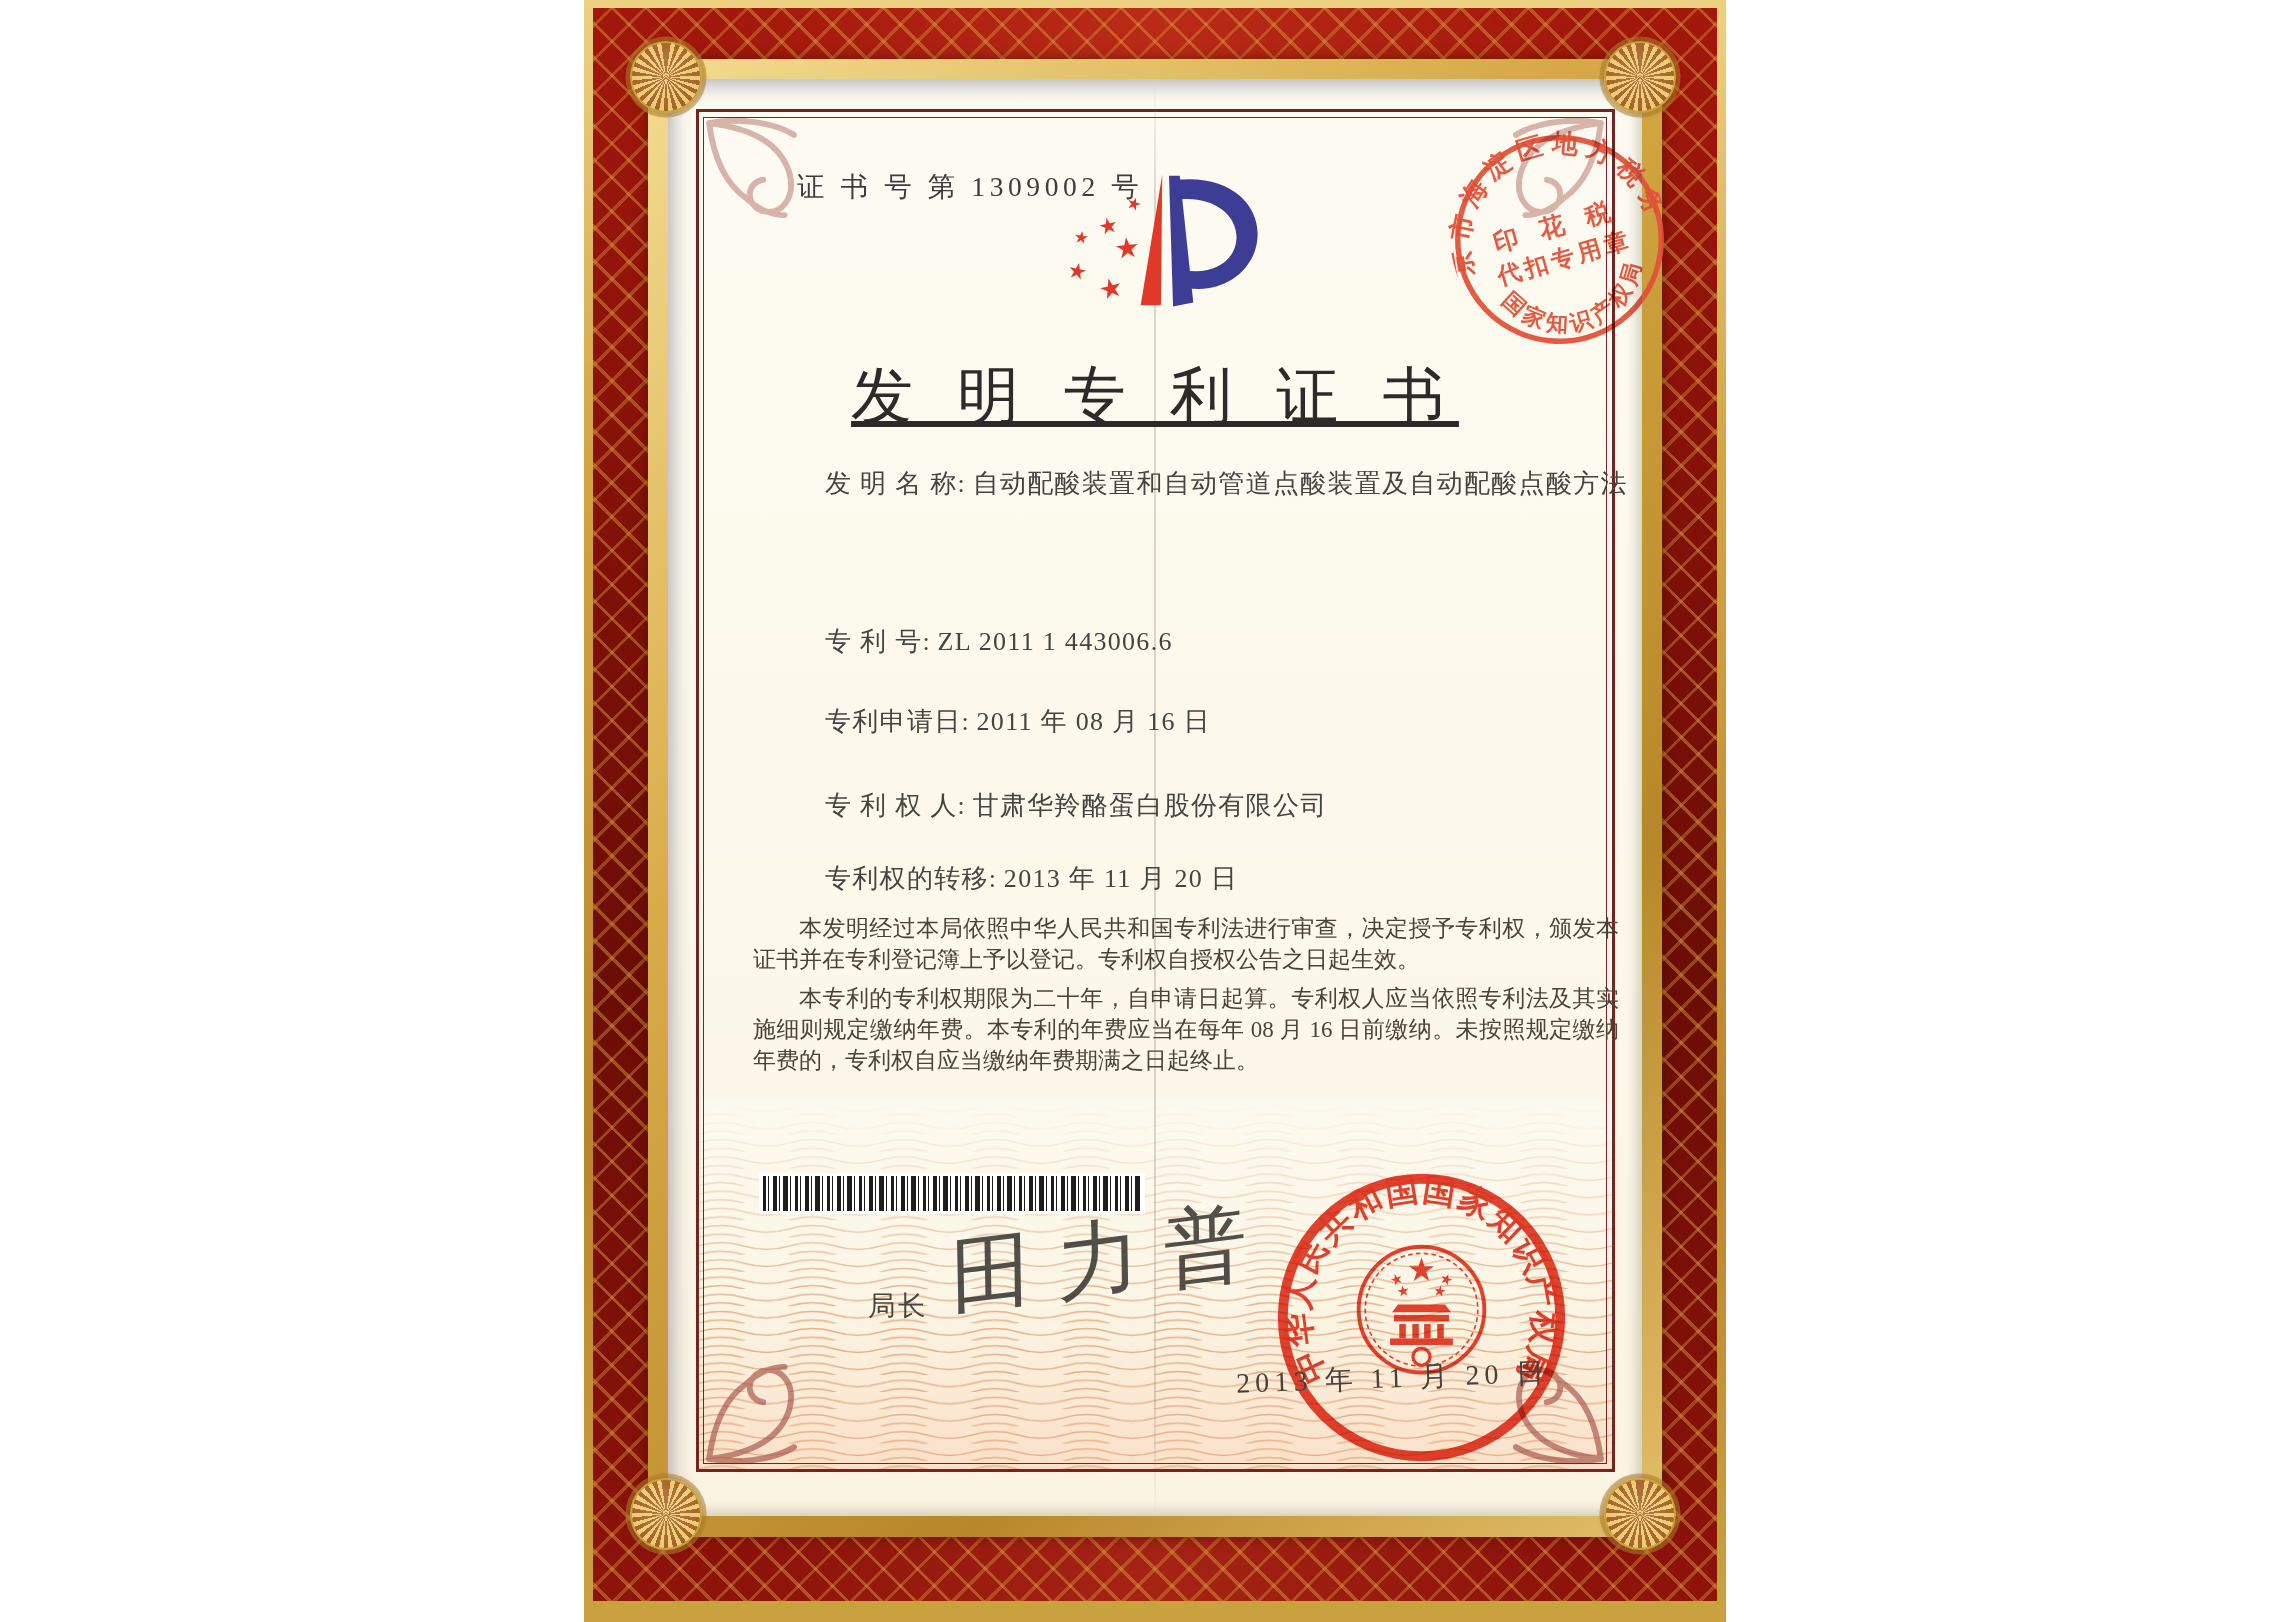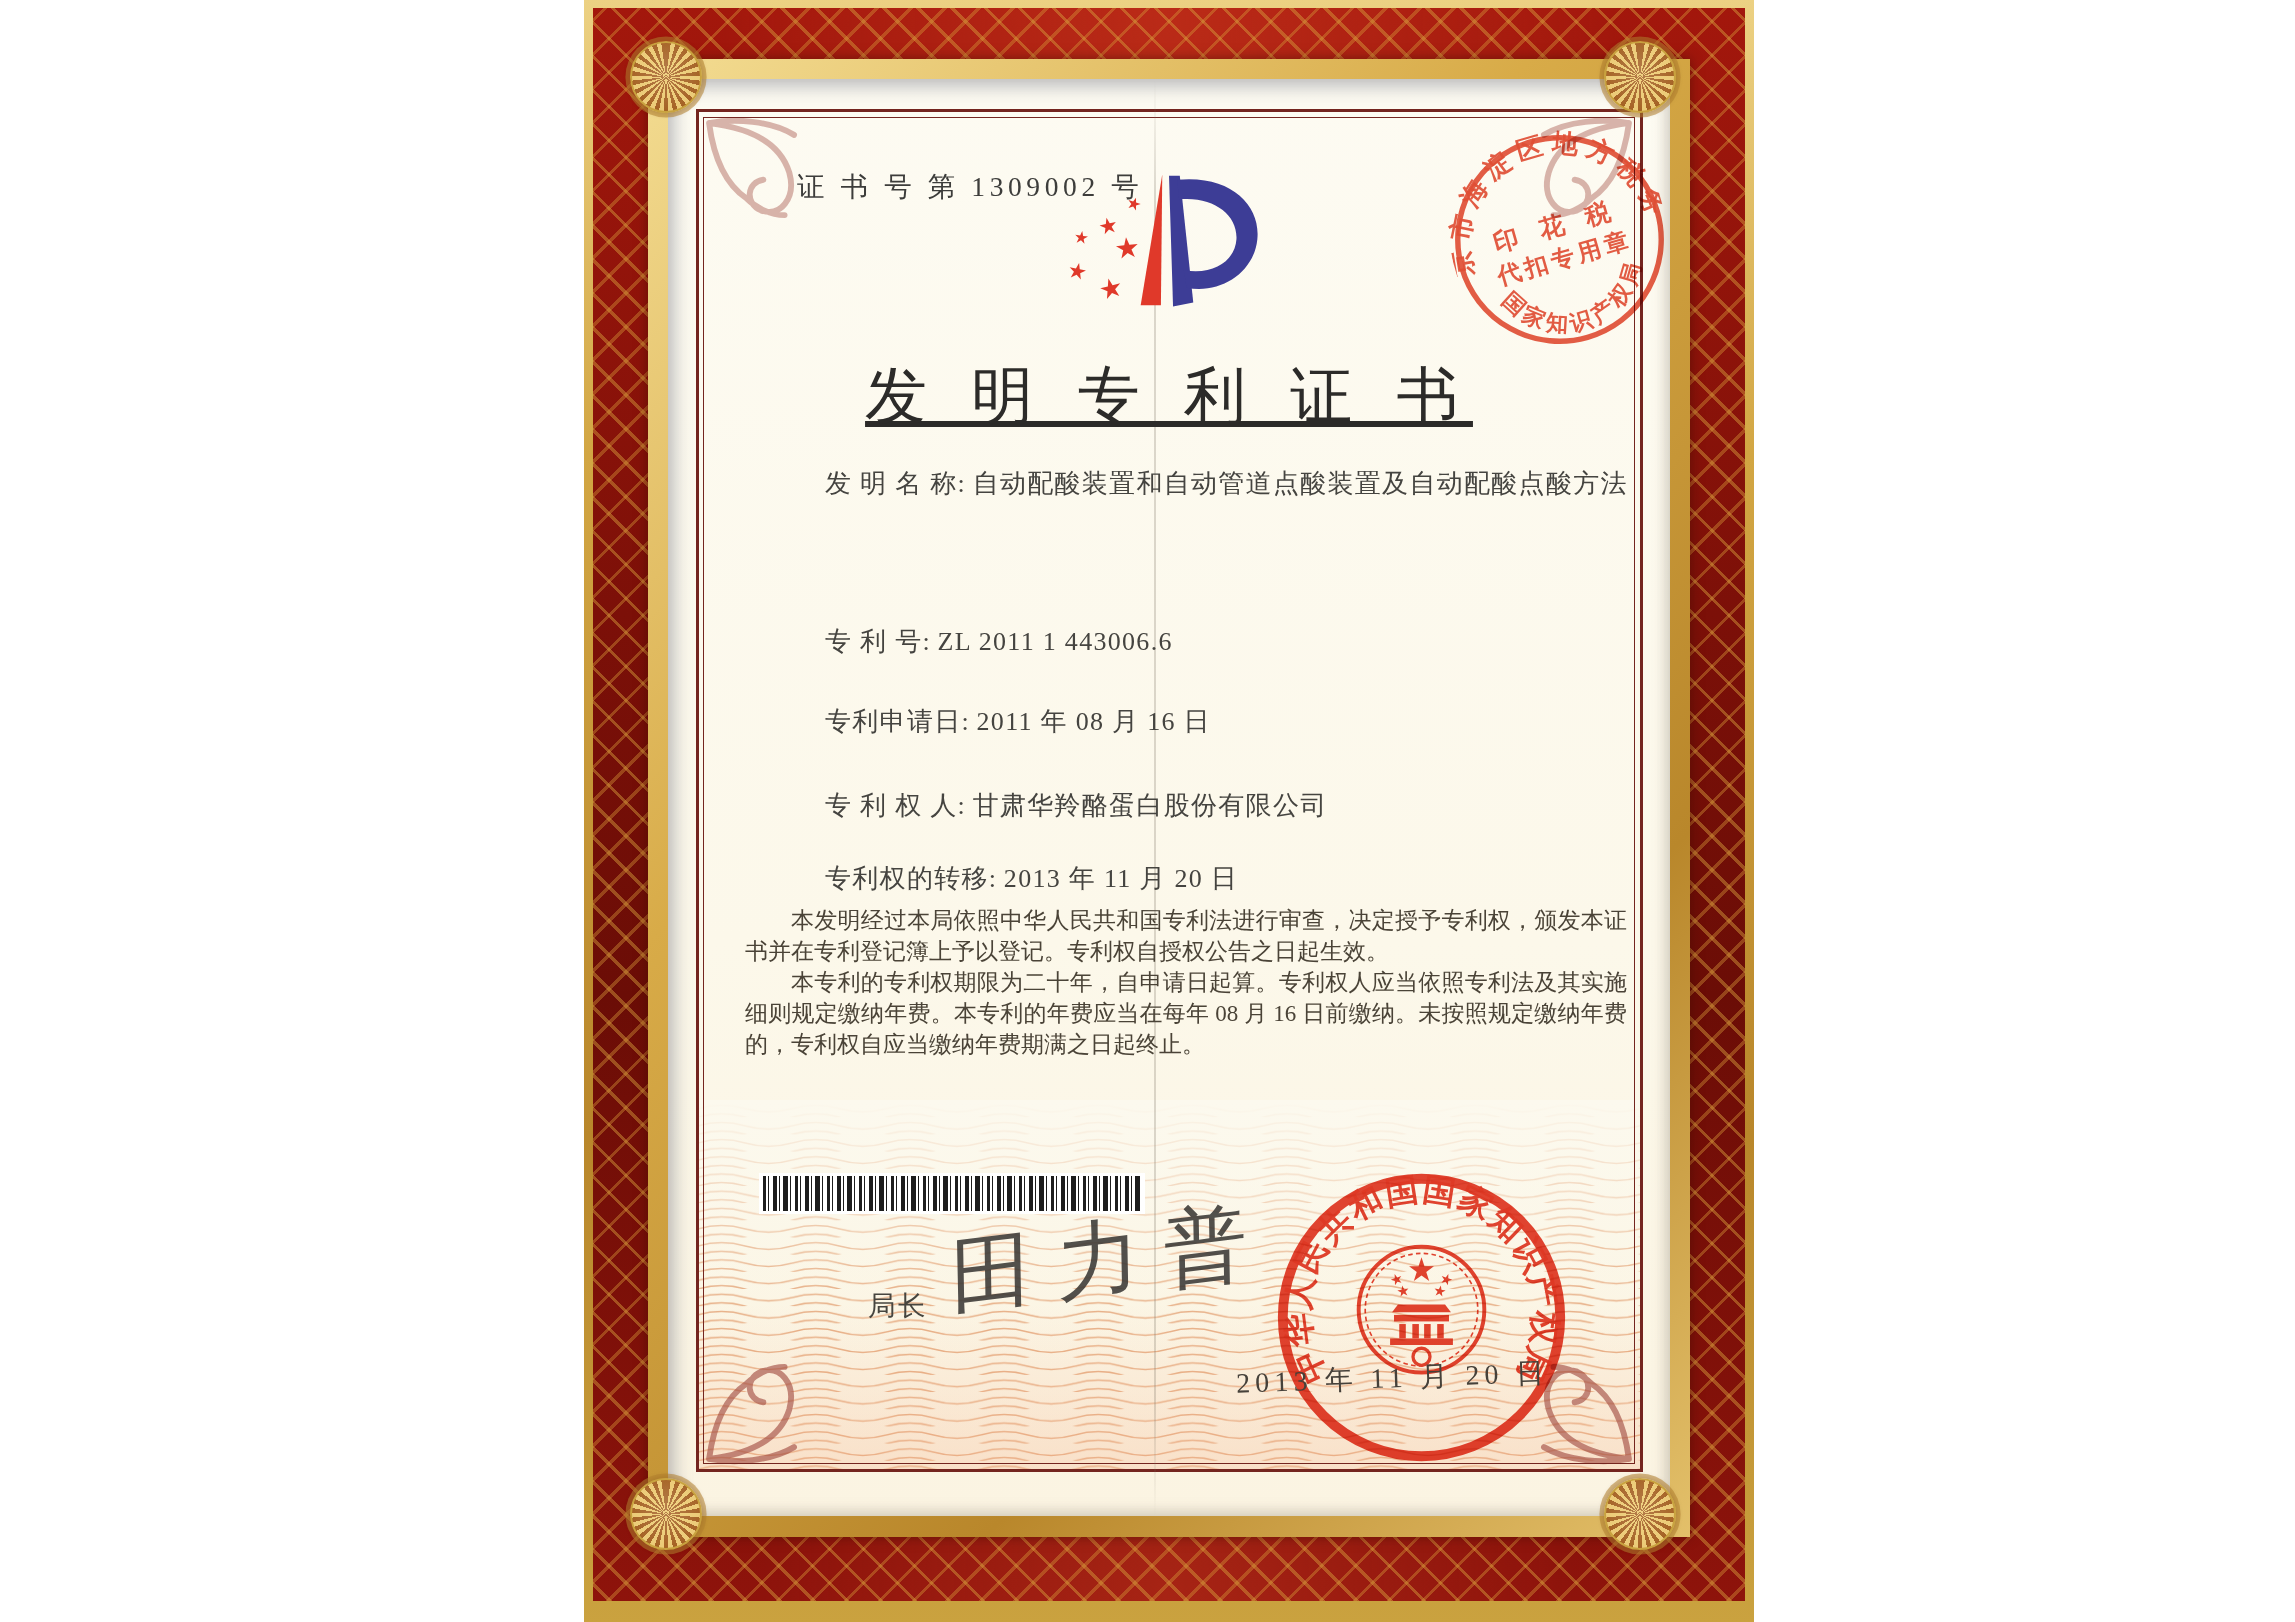--- a/index.html
+++ b/index.html
@@ -4,21 +4,21 @@
 <style>
   html,body{margin:0;padding:0;}
   body{
     width:2295px;height:1623px;
     font-family:"Liberation Serif","DejaVu Serif",serif;
     background:#ffffff;overflow:hidden;
   }
   .canvas{position:relative;width:2295px;height:1623px;background:#ffffff;}
 
   
-  .cert{position:absolute;left:584px;top:0;width:1142px;height:1623px;padding-left:28px;}
+  .cert{position:absolute;left:584px;top:0;width:1142px;height:1623px;}
   .gold-outer{position:absolute;inset:0;
     background:linear-gradient(180deg,#ecd183,#d2a643 28%,#b9872b 70%,#caa23f);}
   .red-band{position:absolute;left:9.2px;right:9.2px;top:7.9px;bottom:22px;
     background:
       repeating-linear-gradient(45deg, rgba(0,0,0,0) 0 10.5px, rgba(216,160,60,.45) 10.5px 13.7px, rgba(0,0,0,0) 13.7px 24px),
       repeating-linear-gradient(-45deg, rgba(0,0,0,0) 0 10.5px, rgba(214,150,55,.40) 10.5px 13.7px, rgba(0,0,0,0) 13.7px 24px),
       radial-gradient(ellipse at 50% 0%, rgba(232,80,45,.35), rgba(0,0,0,0) 55%),
       radial-gradient(ellipse at 50% 100%, rgba(232,80,45,.28), rgba(0,0,0,0) 50%),
       linear-gradient(180deg,#a3170c,#7c1008 38%,#6b0d06 62%,#8e130b);}
   .gold-band{position:absolute;left:64px;right:64px;top:59px;bottom:86px;
@@ -57,21 +57,21 @@
   
   .page .txt{position:absolute;z-index:5;white-space:nowrap;}
   .cert-no{left:129px;top:90px;font-size:27.5px;letter-spacing:4.6px;color:#3d3d3b;}
   .logo{position:absolute;left:393px;top:90px;width:216px;height:145px;z-index:5;}
   .title{left:0;width:100%;top:275px;text-align:center;font-size:62px;letter-spacing:14.4px;color:#2c2b29;text-decoration:underline;}
   .row{left:129px;font-size:26px;letter-spacing:1.3px;color:#454440;}
   .row .lab{margin-right:6.5px;margin-left:28px;}
   .r1{top:387px;} .r2{top:467px;} .r3{top:545px;} .r4{top:625px;} .r5{top:709px;} .r6{top:782px;}
   .paras{position:absolute;left:77px;top:826px;width:882px;z-index:5;
     font-size:23px;line-height:31px;color:#4a4337;text-align:justify;}
-  .paras p{margin:0;text-indent:2em;}
+  .paras p{margin:8px;text-indent:2em;}
   .barcode{position:absolute;left:91px;top:1094px;width:386px;height:41px;z-index:5;
     background:#ffffff;padding:2.6px 3.9px;box-sizing:border-box;}
   .bars{width:100%;height:100%;
     background:repeating-linear-gradient(90deg,
       #1d1d1d 0 2.6px, rgba(0,0,0,0) 2.6px 4.6px,
       #1d1d1d 4.6px 5.9px, rgba(0,0,0,0) 5.9px 9.8px,
       #1d1d1d 9.8px 13.7px, rgba(0,0,0,0) 13.7px 15.7px,
       #1d1d1d 15.7px 17px, rgba(0,0,0,0) 17px 20px,
       #1d1d1d 20px 25px, rgba(0,0,0,0) 25px 27px,
       #1d1d1d 27px 28px, rgba(0,0,0,0) 28px 32px);}

